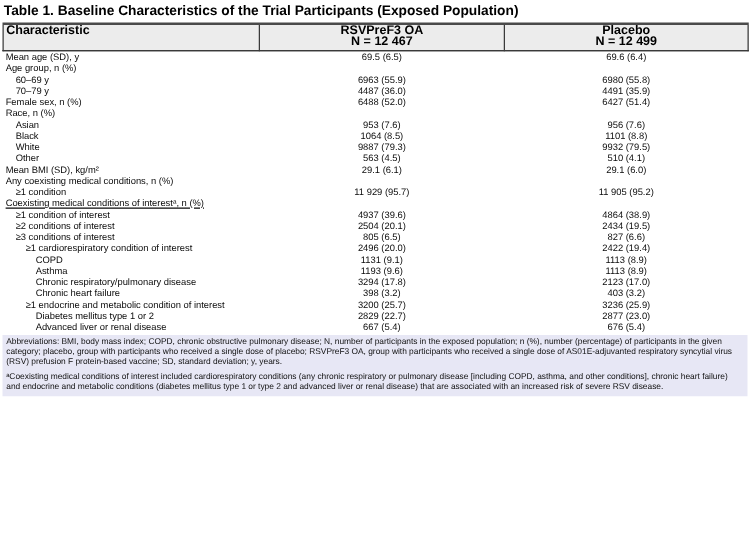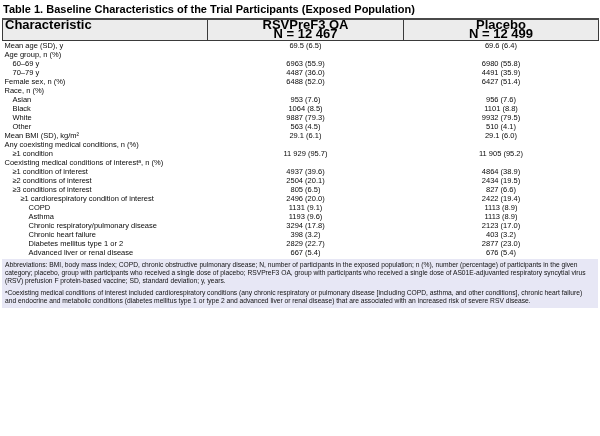--- a/index.html
+++ b/index.html
@@ -30,21 +30,21 @@
     table-layout: fixed;
     width: 596px;
   }
   col.c1 { width: 205px; }
   col.c2 { width: 196px; }
   col.c3 { width: 195px; }
   thead th {
     background: var(--header-bg);
     border: 1px solid var(--border-dark);
     border-top: 2px solid #4a4a4a;
-    font-size: 13px;
+    font-size: 10px;
     line-height: 8.5px;
     font-weight: bold;
     padding: 1px 2px 2px 2px;
     vertical-align: top;
     color: #000;
   }
   th.h-left { text-align: left; }
   th.h-center { text-align: center; }
   tbody td {
     font-size: 7.5px;
@@ -154,21 +154,21 @@
       <td class="lbl" style="padding-left: 2px;">Any coexisting medical conditions, n (%)</td>
       <td class="val"></td>
       <td class="val"></td>
     </tr>
         <tr>
       <td class="lbl" style="padding-left: 10px;">≥1 condition</td>
       <td class="val">11 929 (95.7)</td>
       <td class="val">11 905 (95.2)</td>
     </tr>
         <tr>
-      <td class="lbl" style="padding-left: 2px;">Coexisting medical conditions of interestᵃ, n (%)</td>
+      <td class="lbl" style="padding-left: 2px; text-decoration: underline;">Coexisting medical conditions of interestᵃ, n (%)</td>
       <td class="val"></td>
       <td class="val"></td>
     </tr>
         <tr>
       <td class="lbl" style="padding-left: 10px;">≥1 condition of interest</td>
       <td class="val">4937 (39.6)</td>
       <td class="val">4864 (38.9)</td>
     </tr>
         <tr>
       <td class="lbl" style="padding-left: 10px;">≥2 conditions of interest</td>
@@ -197,20 +197,25 @@
     </tr>
         <tr>
       <td class="lbl" style="padding-left: 26px;">Chronic respiratory/pulmonary disease</td>
       <td class="val">3294 (17.8)</td>
       <td class="val">2123 (17.0)</td>
     </tr>
         <tr>
       <td class="lbl" style="padding-left: 26px;">Chronic heart failure</td>
       <td class="val">398 (3.2)</td>
       <td class="val">403 (3.2)</td>
+    </tr>
+        <tr>
+      <td class="lbl" style="padding-left: 18px;">≥1 endocrine and metabolic condition of interest</td>
+      <td class="val">3200 (25.7)</td>
+      <td class="val">3236 (25.9)</td>
     </tr>
         <tr>
       <td class="lbl" style="padding-left: 26px; margin-top: 44px;">Diabetes mellitus type 1 or 2</td>
       <td class="val">2829 (22.7)</td>
       <td class="val">2877 (23.0)</td>
     </tr>
         <tr>
       <td class="lbl" style="padding-left: 26px;">Advanced liver or renal disease</td>
       <td class="val">667 (5.4)</td>
       <td class="val">676 (5.4)</td>

